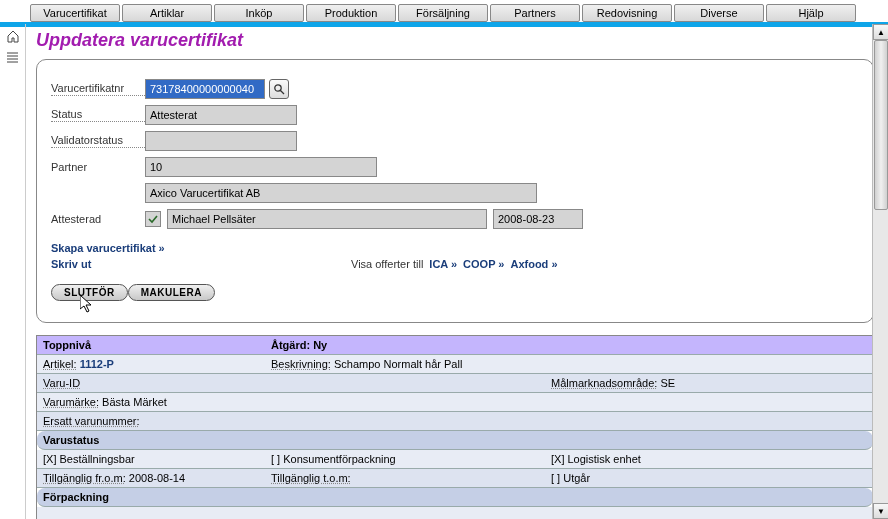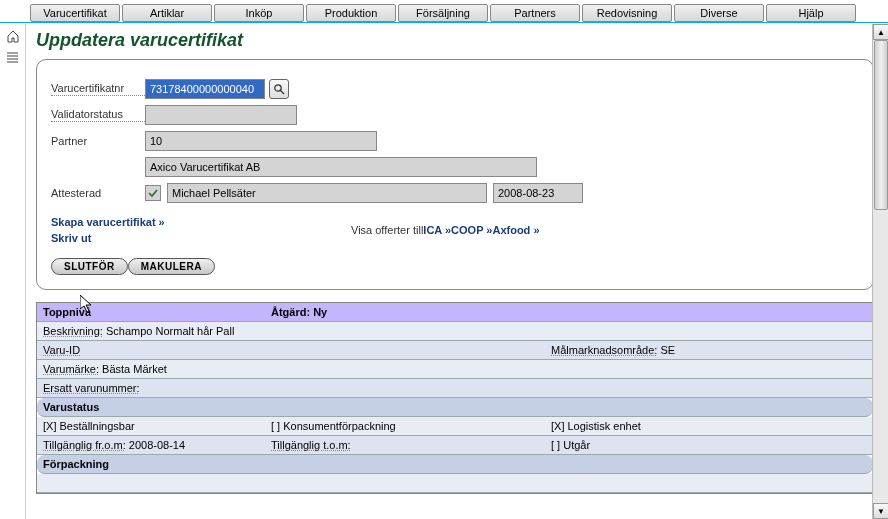--- a/index.html
+++ b/index.html
@@ -1,23 +1,23 @@
 <!DOCTYPE html>
 <html><head>
 <meta charset="utf-8">
 <style>
 * { box-sizing: border-box; margin: 0; padding: 0; }
 body { font-family: Verdana, Arial, sans-serif; font-size: 11px; background: #fff; width: 888px; height: 519px; overflow: hidden; position: relative; }
-.topbar { display: flex; padding: 4px 30px 0 30px; gap: 2px; border-bottom: 1px solid #0ea5e9; }
+.topbar { display: flex; padding: 4px 30px 0 30px; gap: 2px; border-bottom: 5px solid #0ea5e9; }
 .topbar-btn { background: linear-gradient(to bottom, #f0f0f0, #d8d8d8); border: 1px solid #888; border-radius: 2px; padding: 2px 0; width: 90px; text-align: center; font-size: 11px; cursor: pointer; }
 .leftcol { position: absolute; left: 0; top: 24px; width: 26px; height: 495px; border-right: 1px solid #ccc; }
 .iconbtn { width: 20px; height: 18px; margin: 3px; display: flex; align-items: center; justify-content: center; cursor: pointer; }
 .content { position: absolute; left: 26px; top: 24px; right: 4px; bottom: 0; overflow-y: auto; padding: 6px 10px 0 10px; }
-.page-title { font-size: 18px; font-weight: bold; font-style: italic; color: #14532d; margin-bottom: 8px; }
-.panel { border: 1px solid #888; border-radius: 10px; background: #fff; padding: 18px 14px 14px 14px; margin-bottom: 12px; }
+.page-title { font-size: 18px; font-weight: bold; font-style: italic; color: #a21caf; margin-bottom: 8px; }
+.panel { border: 1px solid #888; border-radius: 10px; background: #fff; padding: 18px 14px 21px 14px; margin-bottom: 12px; }
 .row { display: flex; align-items: center; margin-bottom: 4px; min-height: 22px; }
 .label { width: 94px; color: #333; font-size: 11px; border-bottom: 1px dotted #888; display: inline-block; padding-bottom: 1px; }
 .label-plain { width: 94px; color: #333; font-size: 11px; }
 .field { background: #d4d4d4; border: 1px solid #888; padding: 2px 4px; font-size: 11px; height: 20px; display: flex; align-items: center; }
 .field-sel { background: #316ac5; color: #fff; border: 1px solid #888; padding: 2px 4px; font-size: 11px; height: 20px; display: flex; align-items: center; }
 .searchbtn { width: 20px; height: 20px; background: linear-gradient(to bottom,#fafafa,#ddd); border: 1px solid #666; border-radius: 3px; margin-left: 4px; display: flex; align-items: center; justify-content: center; cursor: pointer; }
 .chkbox { width: 16px; height: 16px; background: #d4d4d4; border: 1px solid #888; display: flex; align-items: center; justify-content: center; margin-right: 6px; }
 .linkrow { display: flex; margin-top: 12px; font-size: 11px; }
 .link { color: #1a3d7a; font-weight: bold; cursor: pointer; }
 .link-plain { color: #333; }
@@ -78,20 +78,24 @@
       <span class="label">Varucertifikatnr</span>
       <span class="field-sel" style="width:120px">73178400000000040</span>
       <span class="searchbtn">
         <svg width="12" height="12" viewBox="0 0 12 12">
             <circle cx="5" cy="5" r="3.2" fill="none" stroke="#333" stroke-width="1.3"></circle>
             <line x1="7.5" y1="7.5" x2="11" y2="11" stroke="#333" stroke-width="1.3"></line>
           </svg>
       </span>
     </div>
     <div class="row">
+      <span class="label">Status</span>
+      <span class="field" style="width:152px">Attesterat</span>
+    </div>
+    <div class="row">
       <span class="label">Validatorstatus</span>
       <span class="field" style="width:152px"></span>
     </div>
     <div class="row">
       <span class="label-plain">Partner</span>
       <span class="field" style="width:232px">10</span>
     </div>
     <div class="row">
       <span class="label-plain"></span>
       <span class="field" style="width:392px">Axico Varucertifikat AB</span>
@@ -106,40 +110,41 @@
       <span class="field" style="width:320px">Michael Pellsäter</span>
       <span style="width:6px"></span>
       <span class="field" style="width:90px">2008-08-23</span>
     </div>
 
     <div class="linkrow">
       <div style="width:300px">
         <div class="link">Skapa varucertifikat »</div>
         <div class="link" style="margin-top:4px">Skriv ut</div>
       </div>
-      <div style="display:flex; gap:0; align-items:center">
+      <div style="display:flex; gap:6px; align-items:flex-end">
         <span class="link-plain">Visa offerter till</span>
         <span class="link">ICA »</span>
         <span class="link">COOP »</span>
         <span class="link">Axfood »</span>
       </div>
     </div>
 
     <div class="btnrow">
       <button class="pillbtn">SLUTFÖR</button>
       <button class="pillbtn">MAKULERA</button>
     </div>
   </div>
 
   <div class="detail">
     <div class="detail-head">
       <div class="c1">Toppnivå</div>
       <div class="c2">Åtgärd: Ny</div>
     </div>
     <div class="detail-row">
+      <div class="detail-cell c1"><span class="dotted">Artikel:</span> <b class="link">1112-P</b></div>
       <div class="detail-cell c2"><span class="dotted">Beskrivning:</span> <span>Schampo Normalt hår Pall</span></div>
     </div>
     <div class="detail-row alt">
       <div class="detail-cell c1"><span class="dotted">Varu-ID</span></div>
       <div class="detail-cell c2"></div>
       <div class="detail-cell c3"><span class="dotted">Målmarknadsområde:</span> <span>SE</span></div>
     </div>
     <div class="detail-row">
       <div class="detail-cell c1"><span class="dotted">Varumärke:</span> <span>Bästa Märket</span></div>
       <div class="detail-cell c2"></div>

